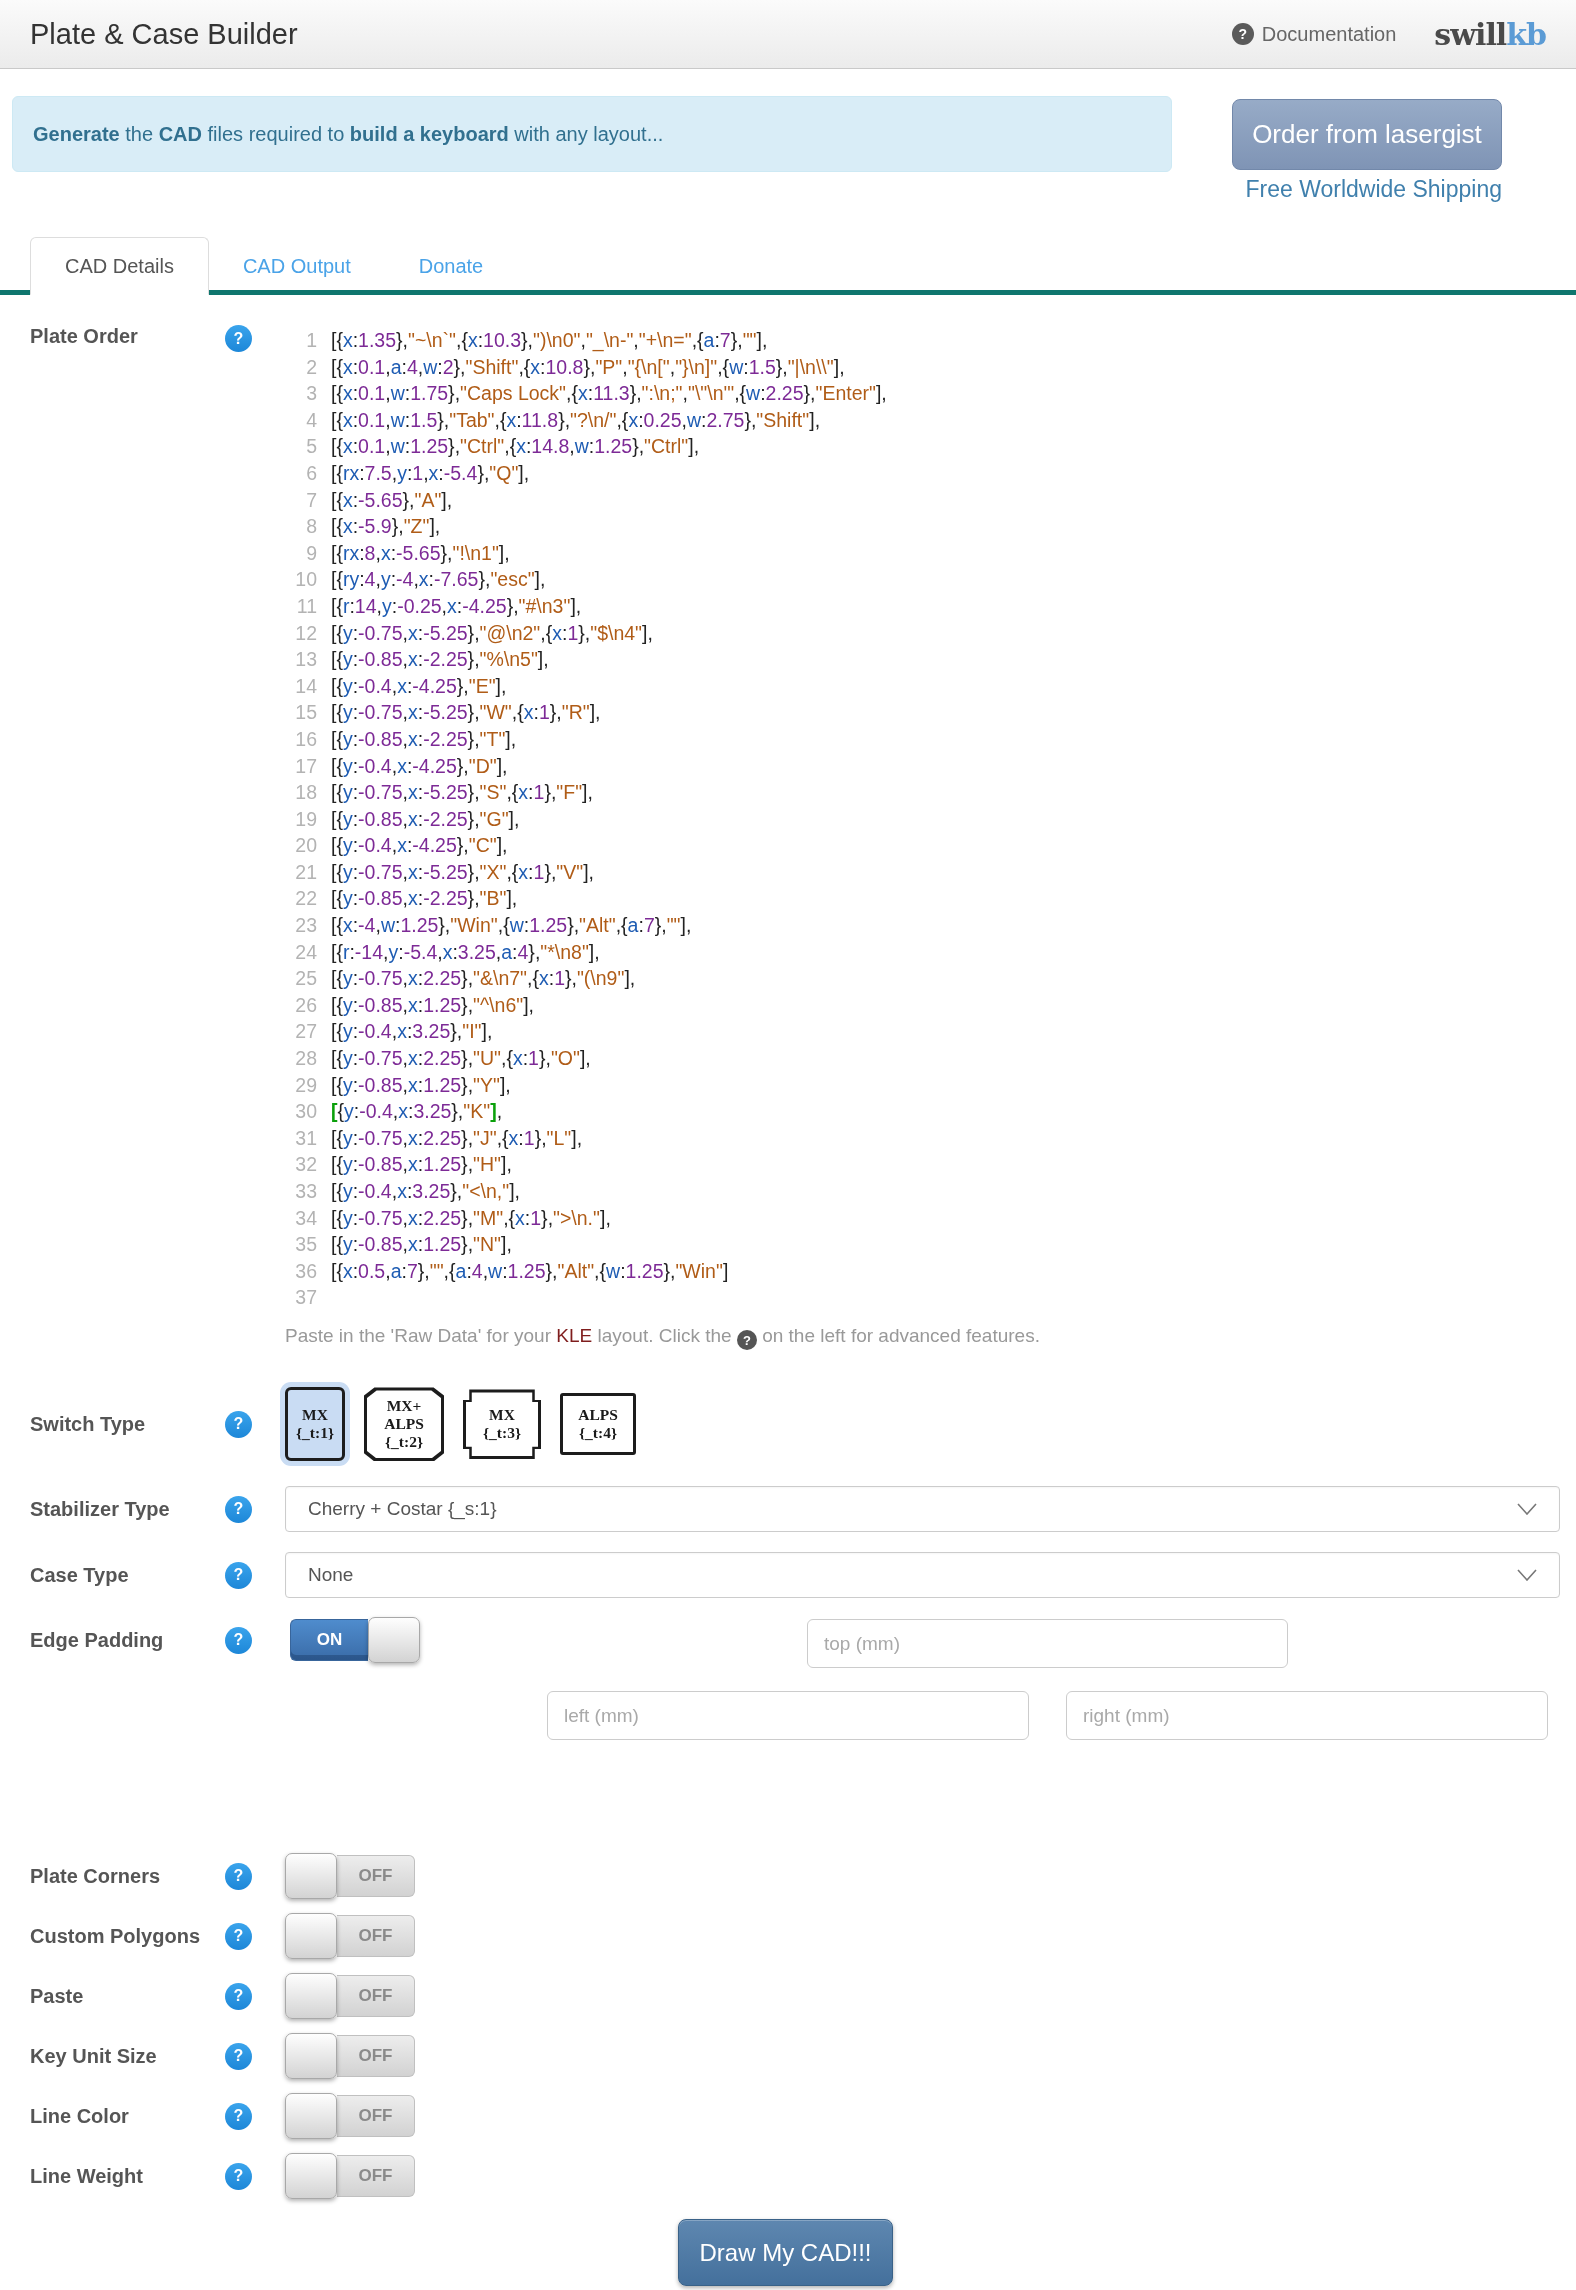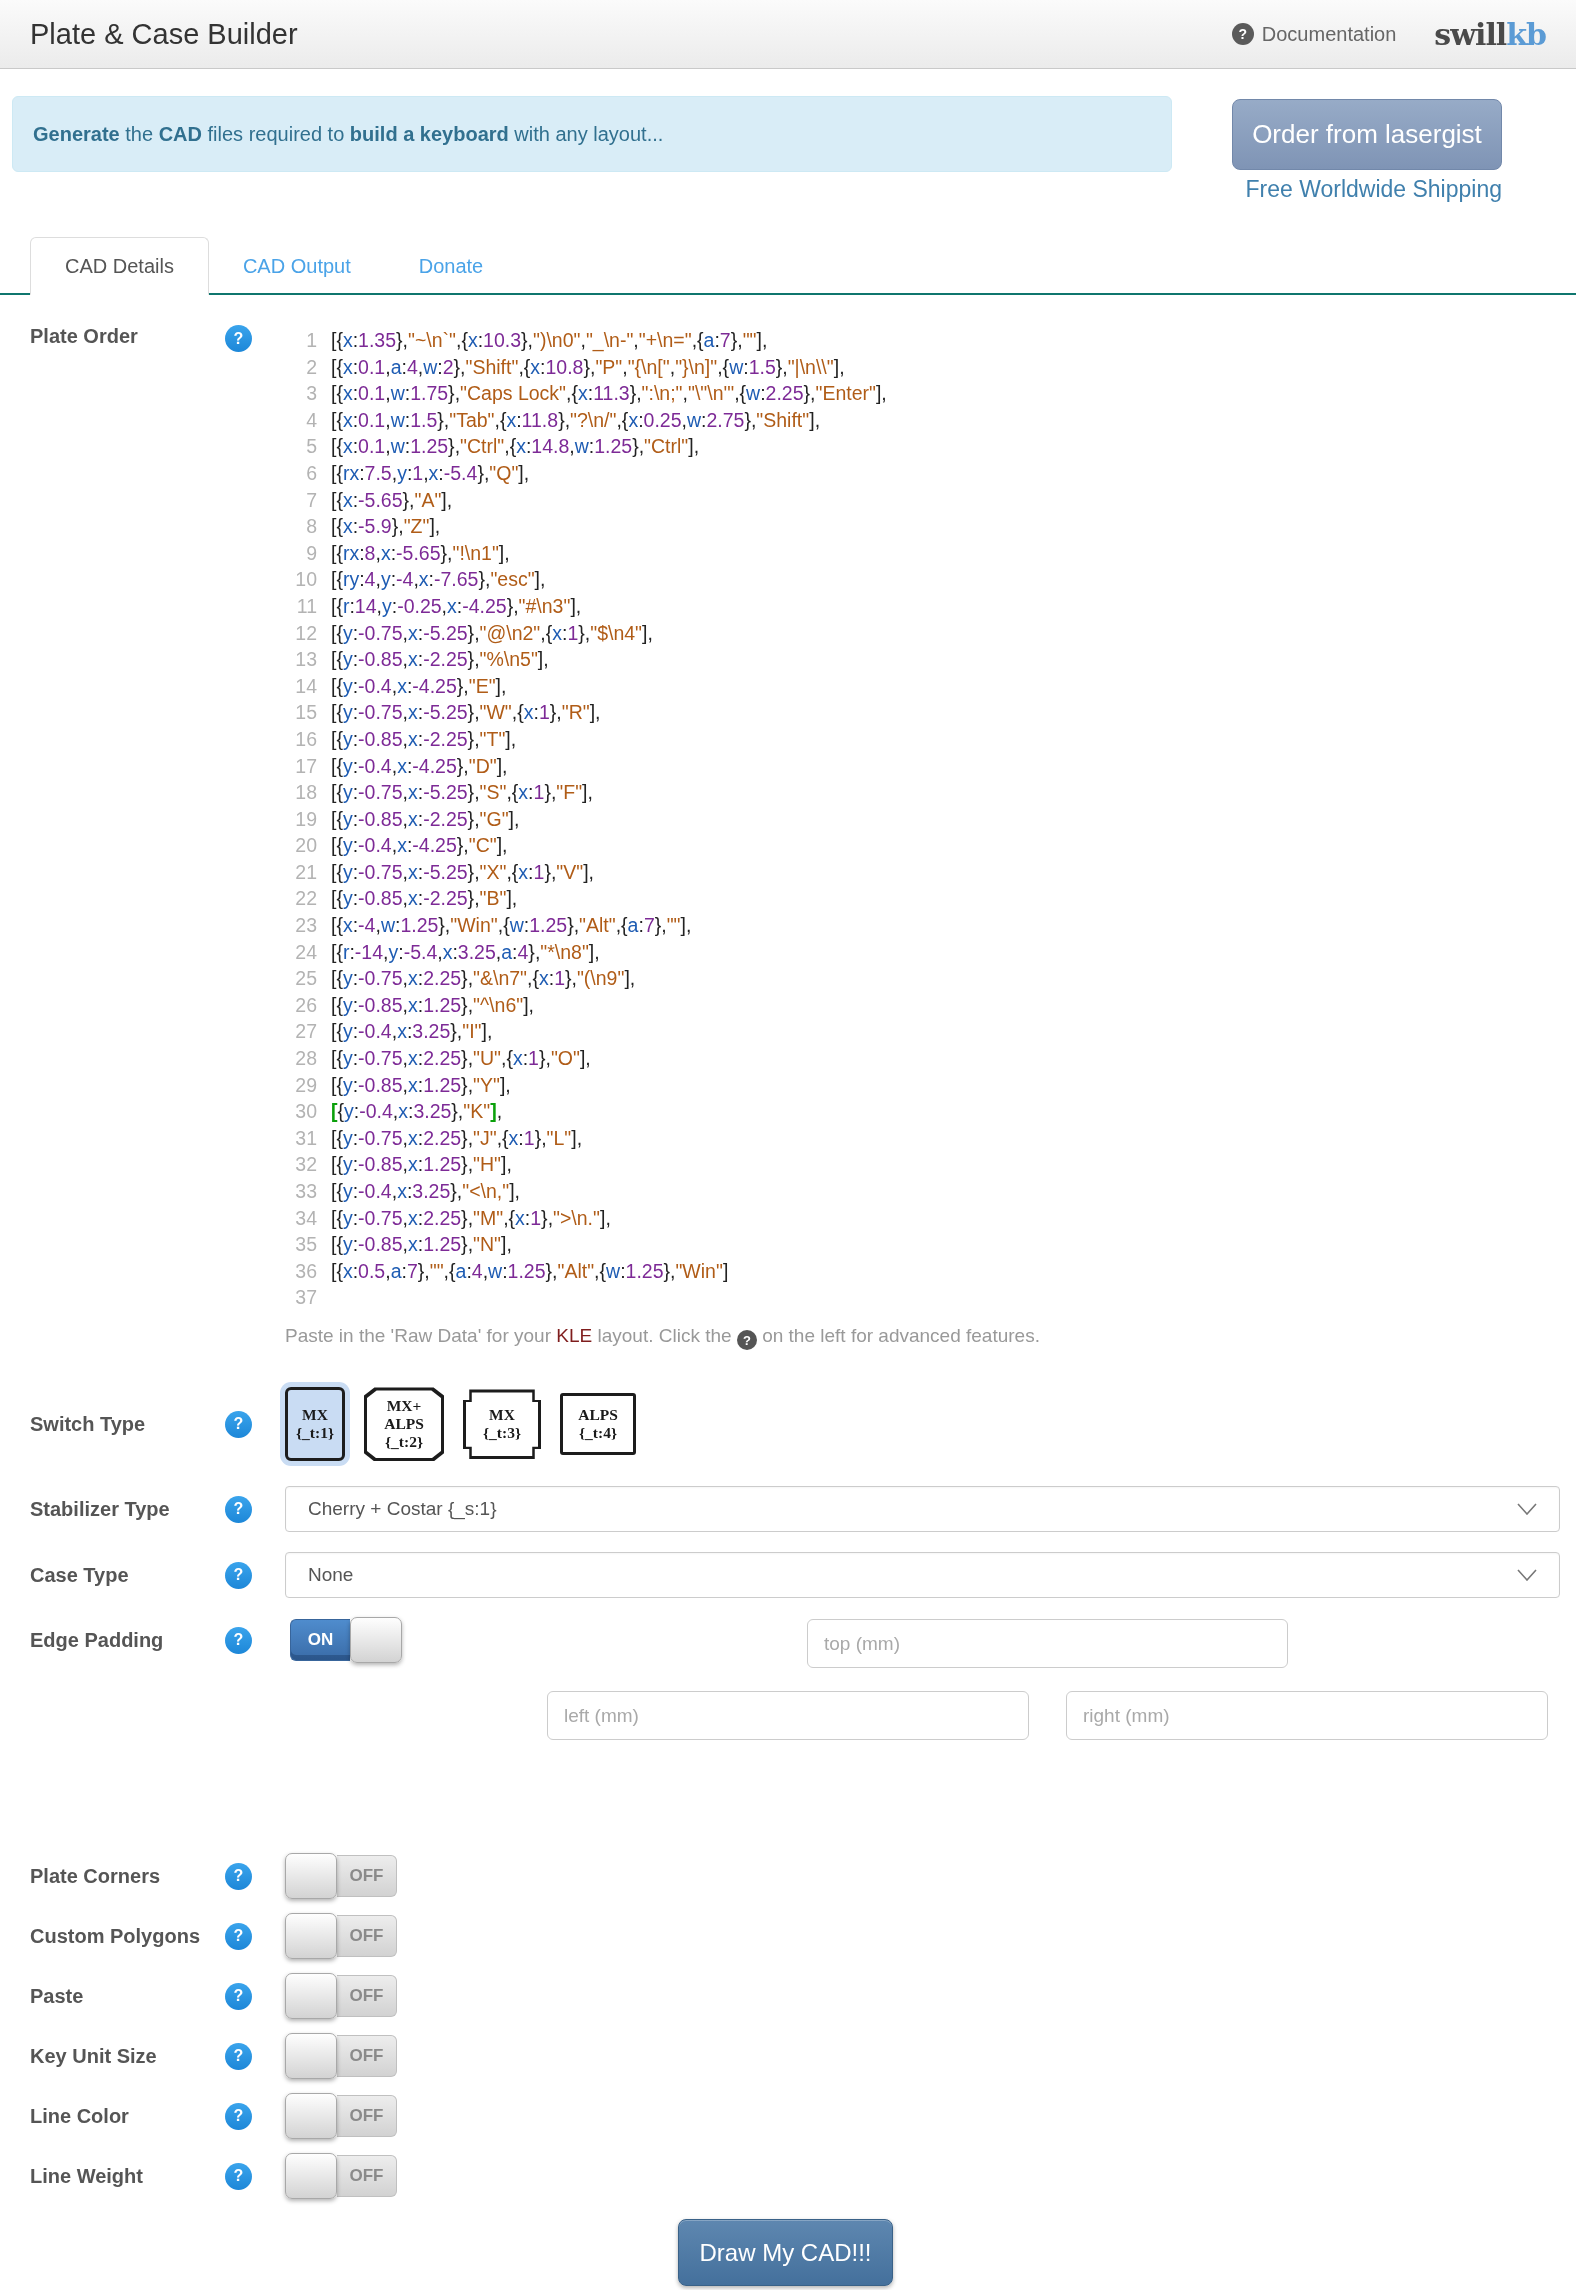--- a/index.html
+++ b/index.html
@@ -37,21 +37,21 @@
   .banner b { font-weight:bold; }
   .order-col { margin-left:60px; width:270px; text-align:right; }
   .order-btn {
     width:270px; height:71px; margin-top:3px; border-radius:8px;
     background:linear-gradient(#97abc7,#7f94b5); border:1px solid #7288aa;
     color:#fff; font-size:26px; display:flex; align-items:center; justify-content:center;
     cursor:pointer; font-family:"Liberation Sans", sans-serif;
   }
   .shipping { margin-top:6px; font-size:23px; color:#4080ad; }
   
-  .tabs { display:flex; margin-top:34px; padding-left:30px; border-bottom:2px solid #0f766e; height:58px; }
+  .tabs { display:flex; margin-top:34px; padding-left:30px; border-bottom:5px solid #0f766e; height:58px; }
   .tab {
     font-size:20px; padding:0 34px; display:flex; align-items:center;
     color:#4aa3e8; cursor:pointer; height:58px;
   }
   .tab.active {
     color:#555; background:#fff; border:1px solid #ddd; border-bottom:1px solid #fff;
     border-radius:6px 6px 0 0; margin-bottom:-1px;
   }
   
   .row { display:flex; }
@@ -111,21 +111,21 @@
   
   .sel-row { margin-top:20px; height:46px; align-items:center; }
   .sel-row .lcol { height:46px; }
   .select {
     width:1275px; height:46px; border:1px solid #ccc; border-radius:4px; background:#fff;
     display:flex; align-items:center; padding:0 22px; font-size:19px; color:#555;
     justify-content:space-between; cursor:pointer; box-shadow:inset 0 1px 2px rgba(0,0,0,.04);
   }
   .chev { width:20px; height:12px; flex-shrink:0; }
   
-  .tg { width:112px; height:42px; display:flex; cursor:pointer; flex-shrink:0; }
+  .tg { width:130px; height:42px; display:flex; cursor:pointer; flex-shrink:0; }
   .tg-body {
     flex:1; display:flex; align-items:center; justify-content:center;
     font-size:17px; font-weight:bold;
   }
   .tg-on .tg-body {
     border-radius:6px 0 0 6px; color:#fff;
     background:linear-gradient(#4f8ccd,#3a6ca8); border:1px solid #38659b; border-right:none;
     box-shadow:inset 0 -5px 0 rgba(0,20,50,.25);
   }
   .tg-off .tg-body {

